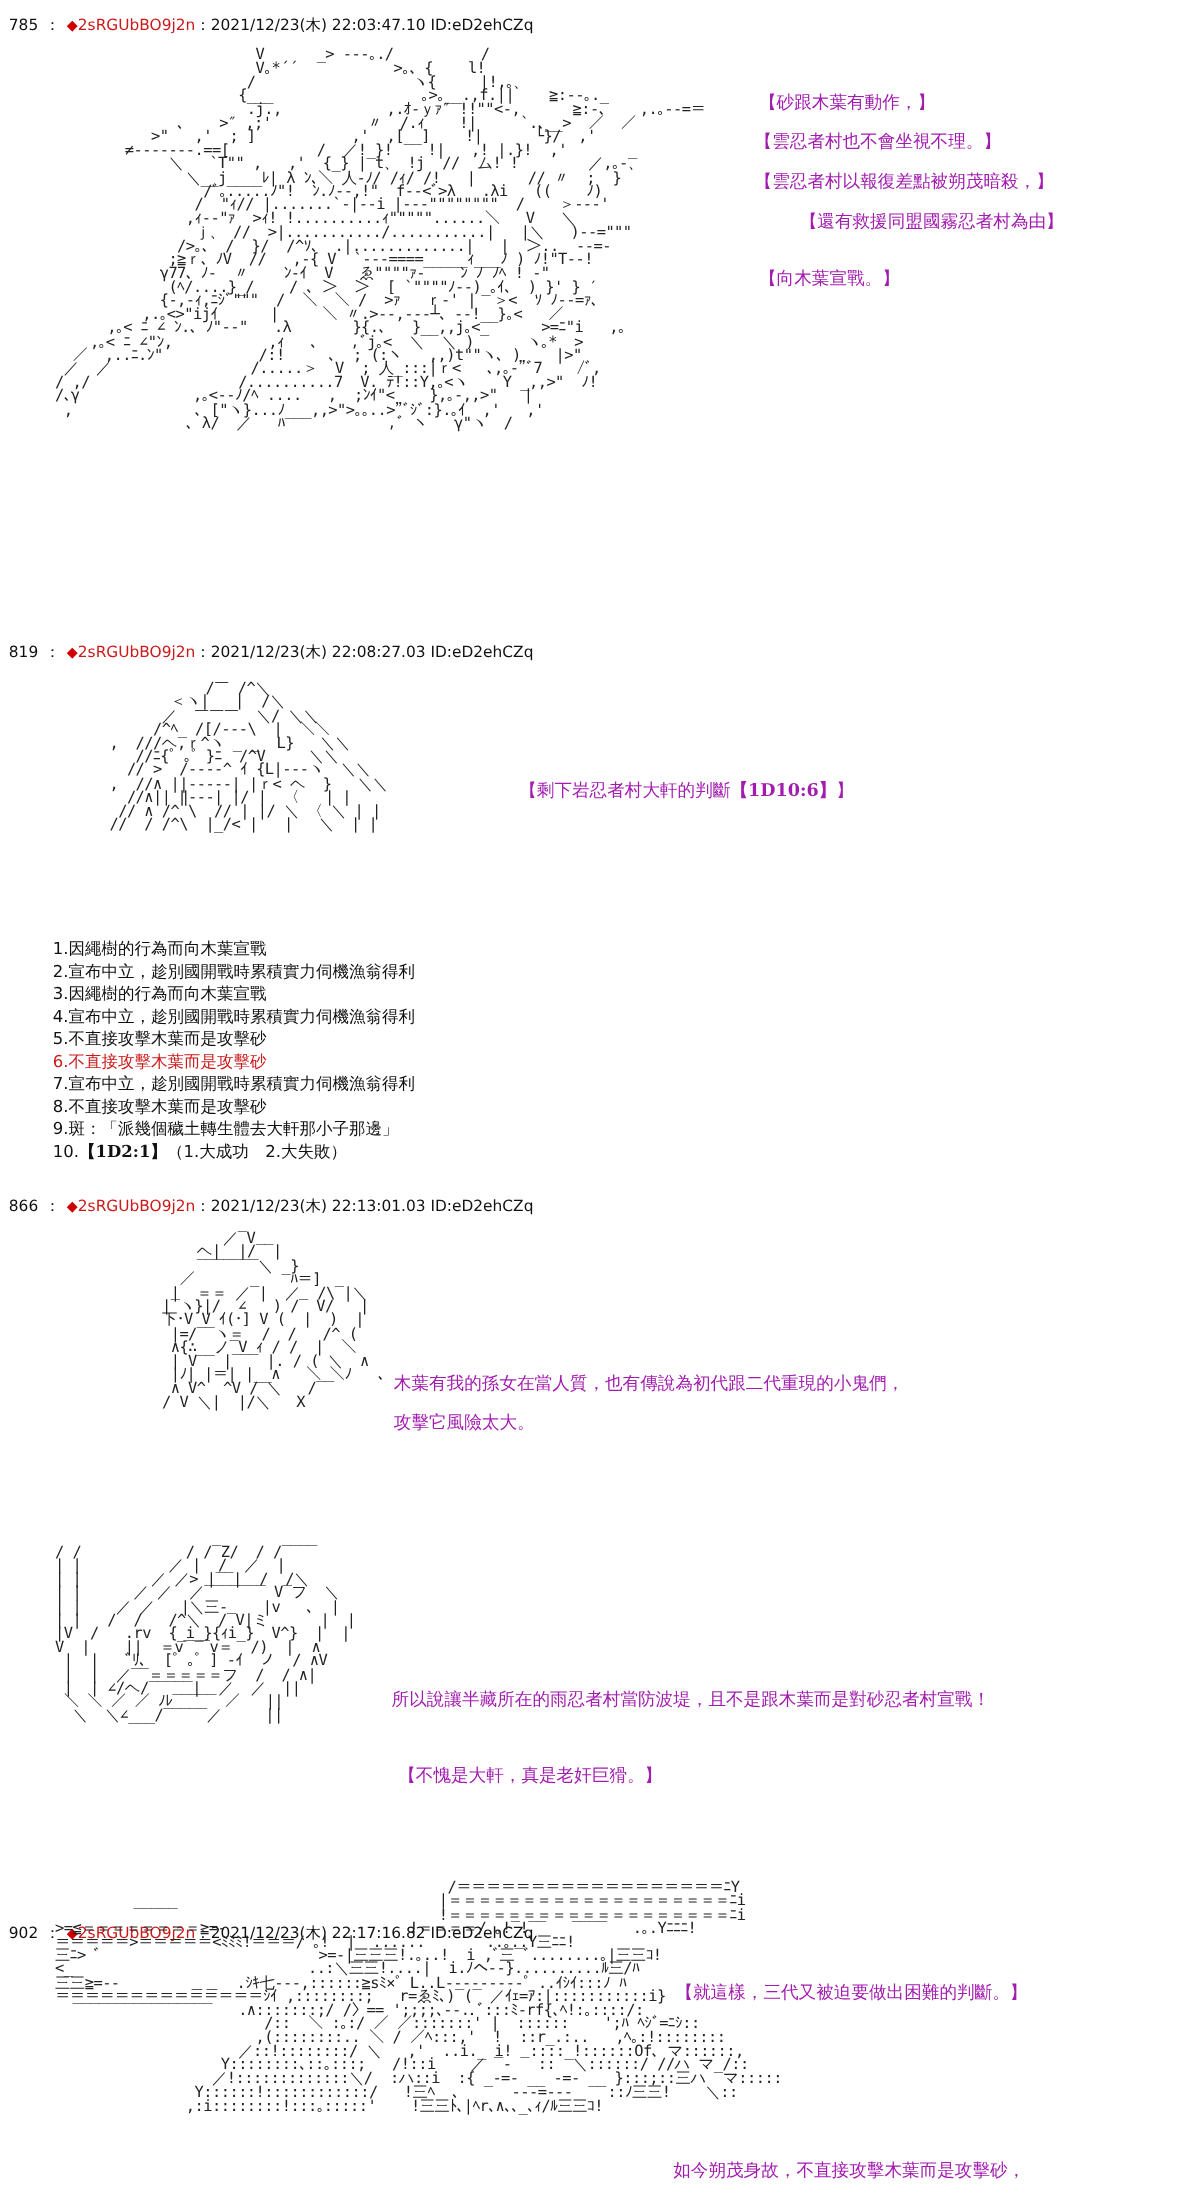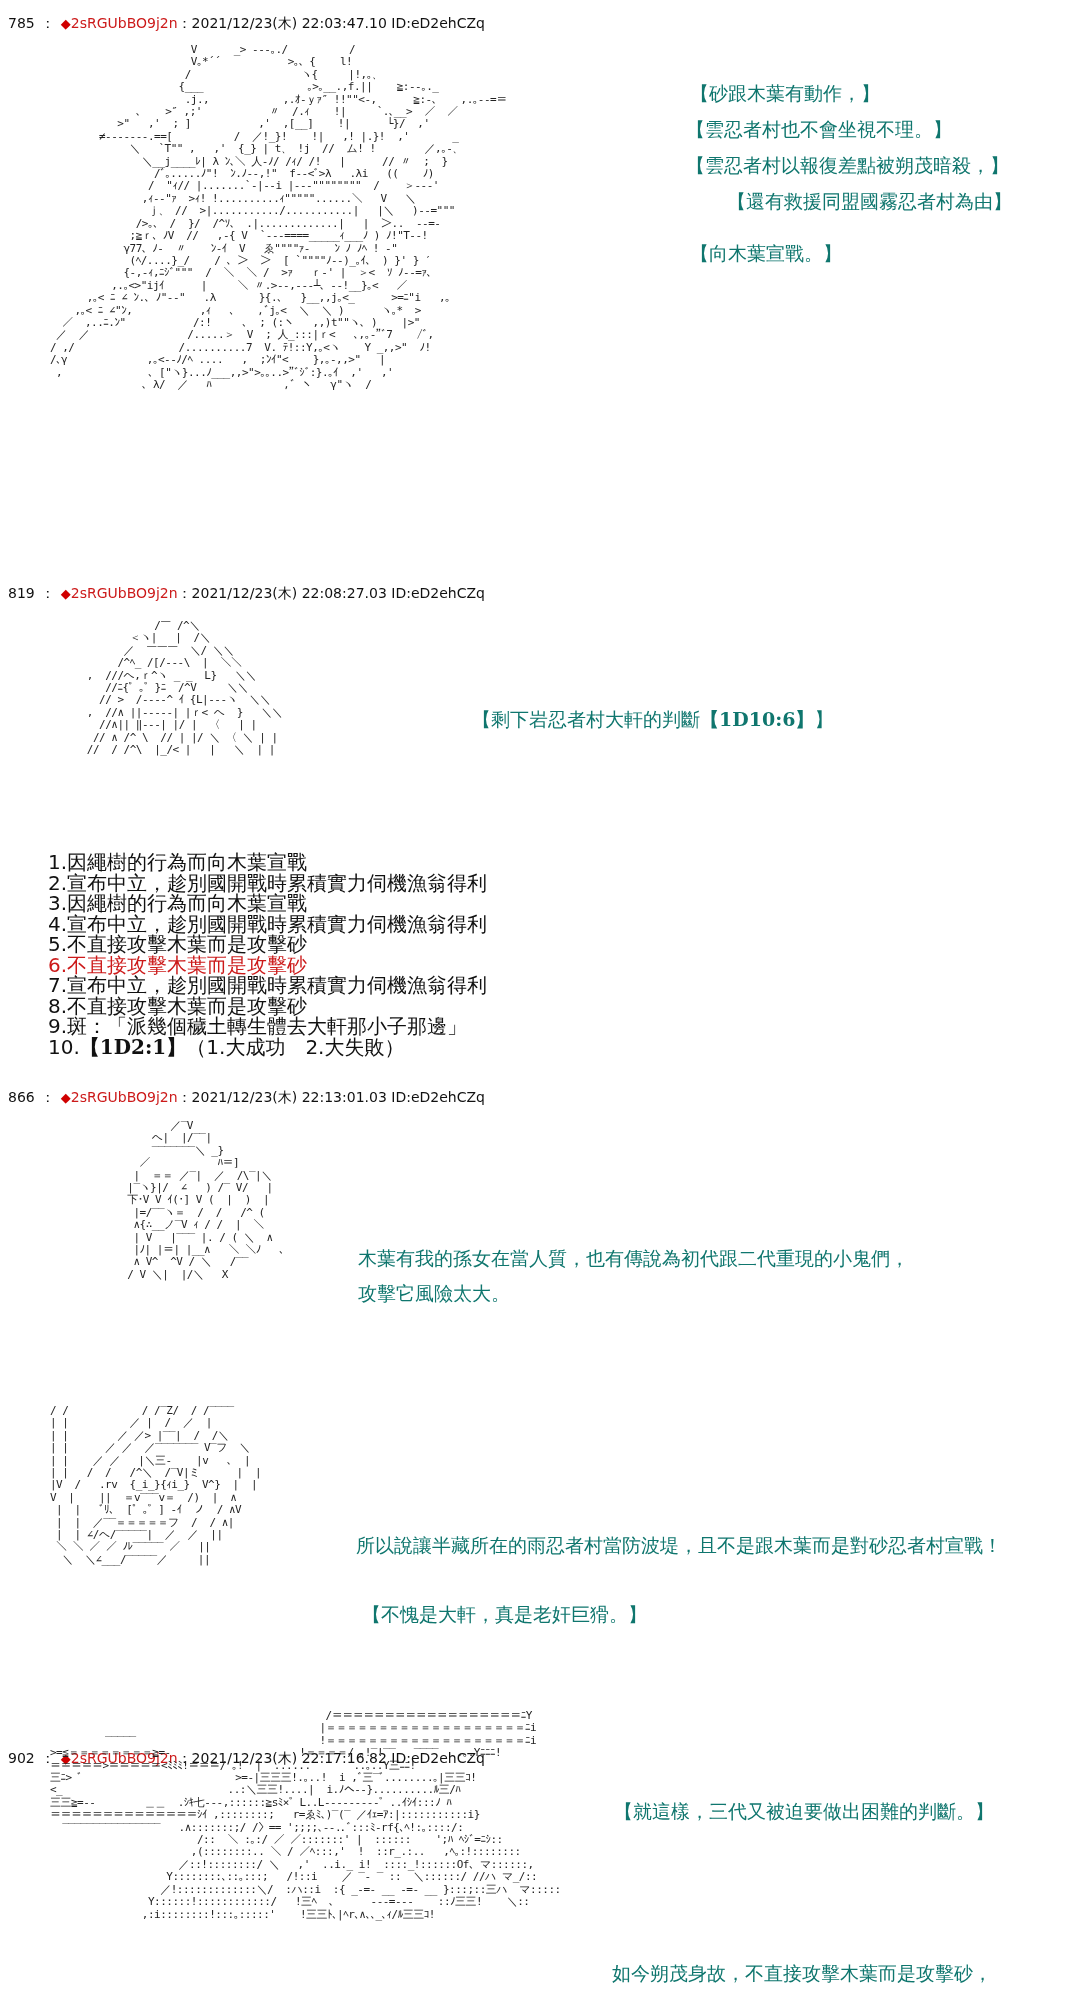--- a/index.html
+++ b/index.html
@@ -4,23 +4,23 @@
 <style>
   html, body { margin:0; padding:0; background:#ffffff; }
   body { width:1080px; height:2000px; position:relative; overflow:hidden;
          font-family:"DejaVu Sans", "Liberation Sans", sans-serif; color:#000; }
   .post-header { position:absolute; left:8px; font-size:14px; line-height:18px; white-space:nowrap; color:#111; }
   .post-header .num { margin-right:4px; }
   .post-header .sep { margin:0 6px 0 2px; }
   .post-header .trip { color:#cc1a1a; }
   .post-header .diamond { color:#d00000; font-size:13px; }
   .aa { position:absolute; margin:0; font-family:"DejaVu Sans Mono", "Liberation Mono", monospace;
-        font-size:11px; line-height:12.4px; white-space:pre; color:#222; letter-spacing:-0.5px; }
-  .txt { position:absolute; font-size:19px; line-height:22px; white-space:nowrap; color:#0f766e;text-align:center; }
-  .list { position:absolute; left:48px; font-size:20px; line-height:20.5px; color:#111; }
+        font-size:14px; line-height:12.4px; white-space:pre; color:#222; letter-spacing:-0.5px; }
+  .txt { position:absolute; font-size:16px; line-height:22px; white-space:nowrap; color:#a21caf;text-align:center; }
+  .list { position:absolute; left:48px; font-size:15px; line-height:20.5px; color:#111; }
   .list .item { white-space:nowrap; }
   .list .item.red { color:#cc1a1a; }
   .bold { font-weight:bold; font-family:"DejaVu Serif", "Liberation Serif", serif; }
 </style>
 </head>
 <body>
 
 <div class="post-header" style="top:14px;">
   <span class="num">785</span><span class="sep">：</span><span class="diamond">◆</span><span class="trip">2sRGUbBO9j2n</span><span>：2021/12/23(木) 22:03:47.10 ID:eD2ehCZq</span>
 </div>

